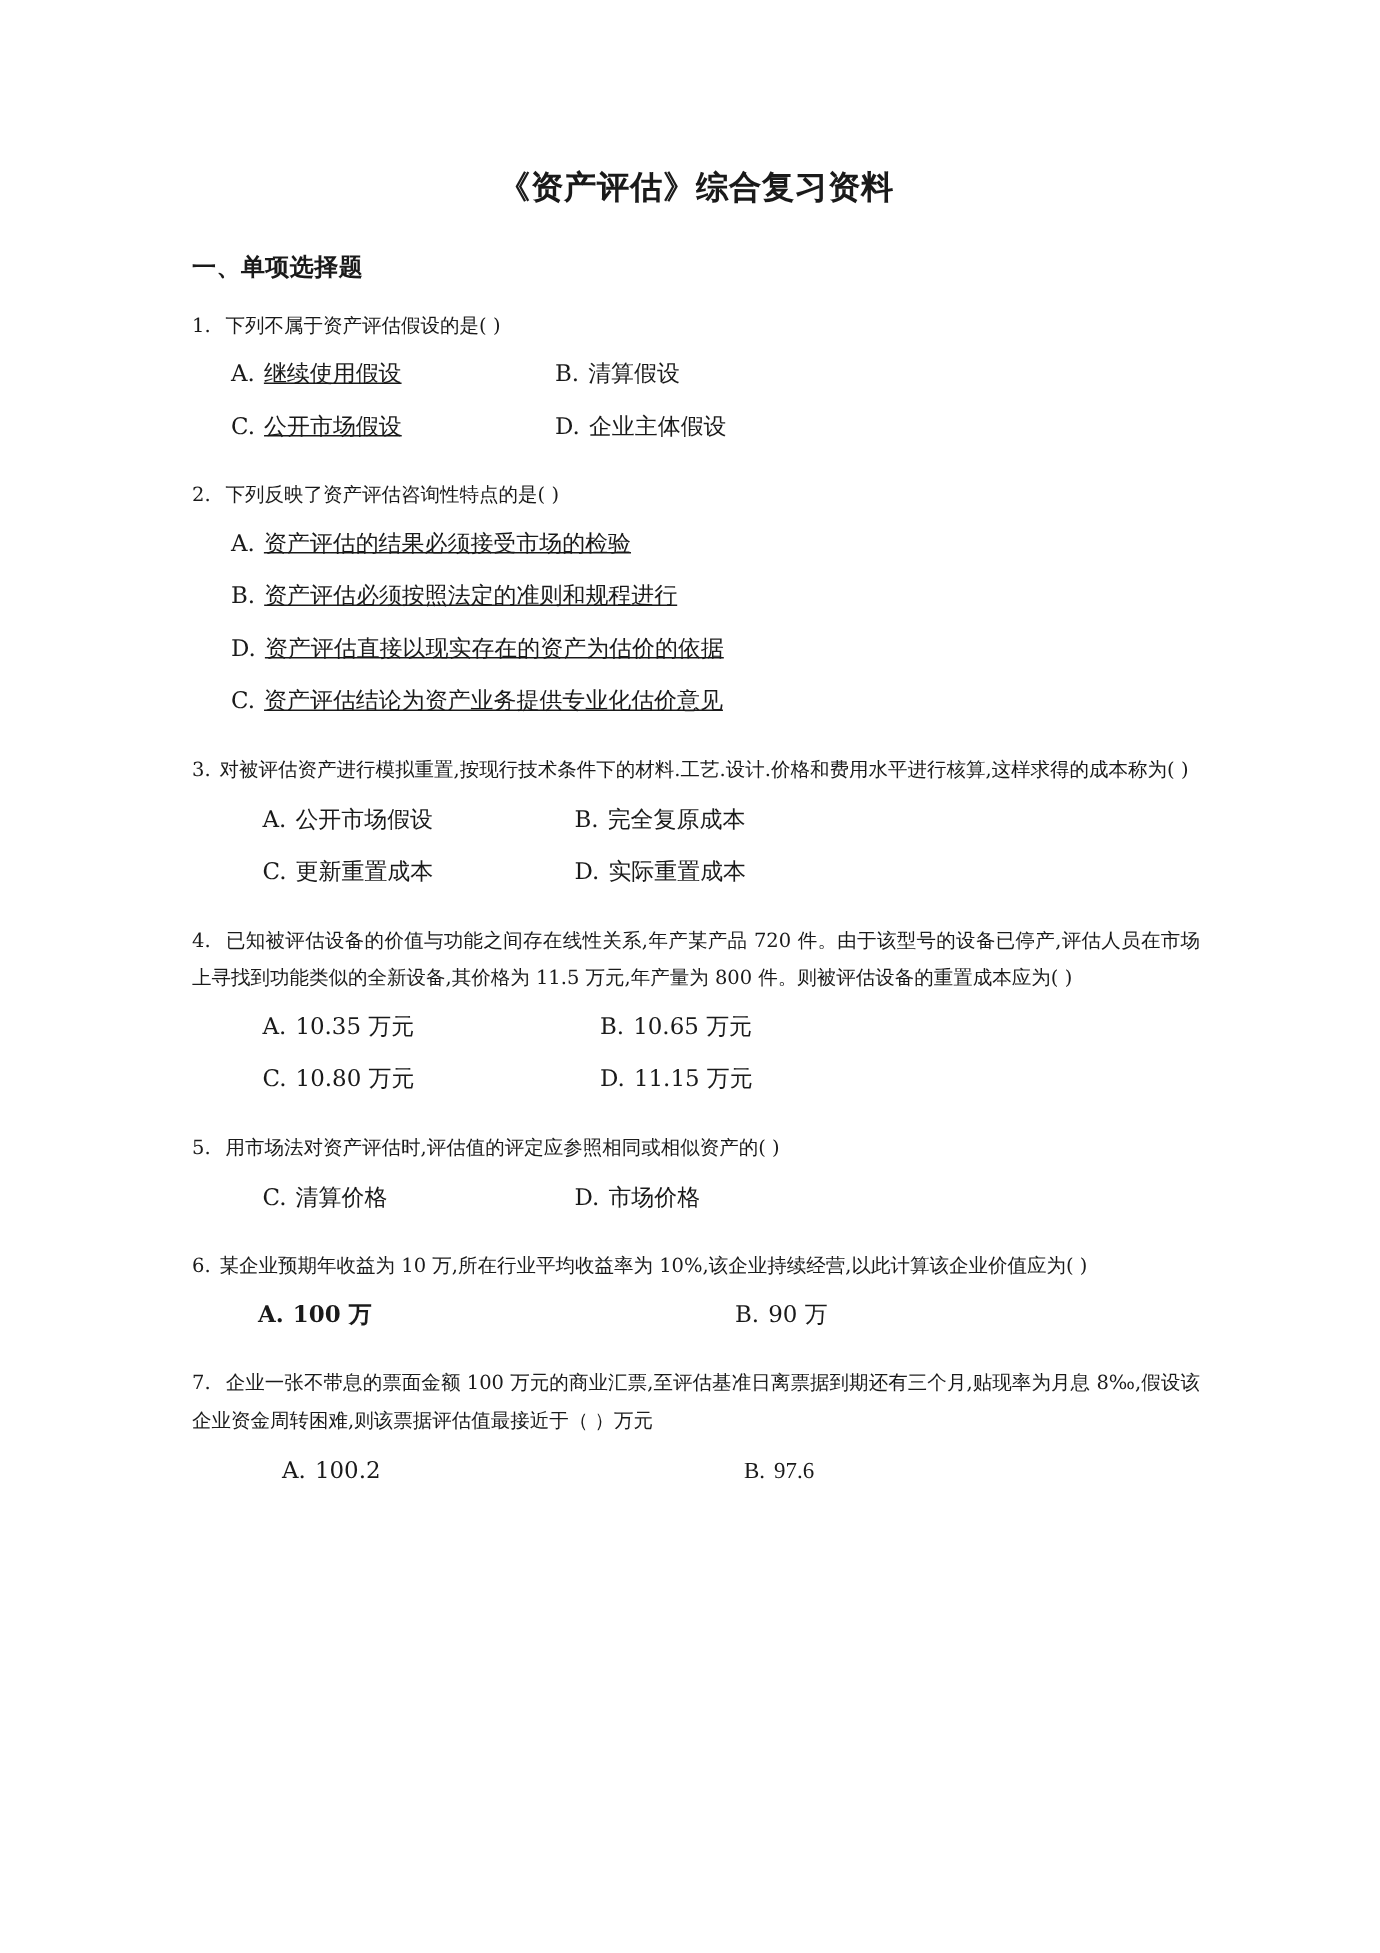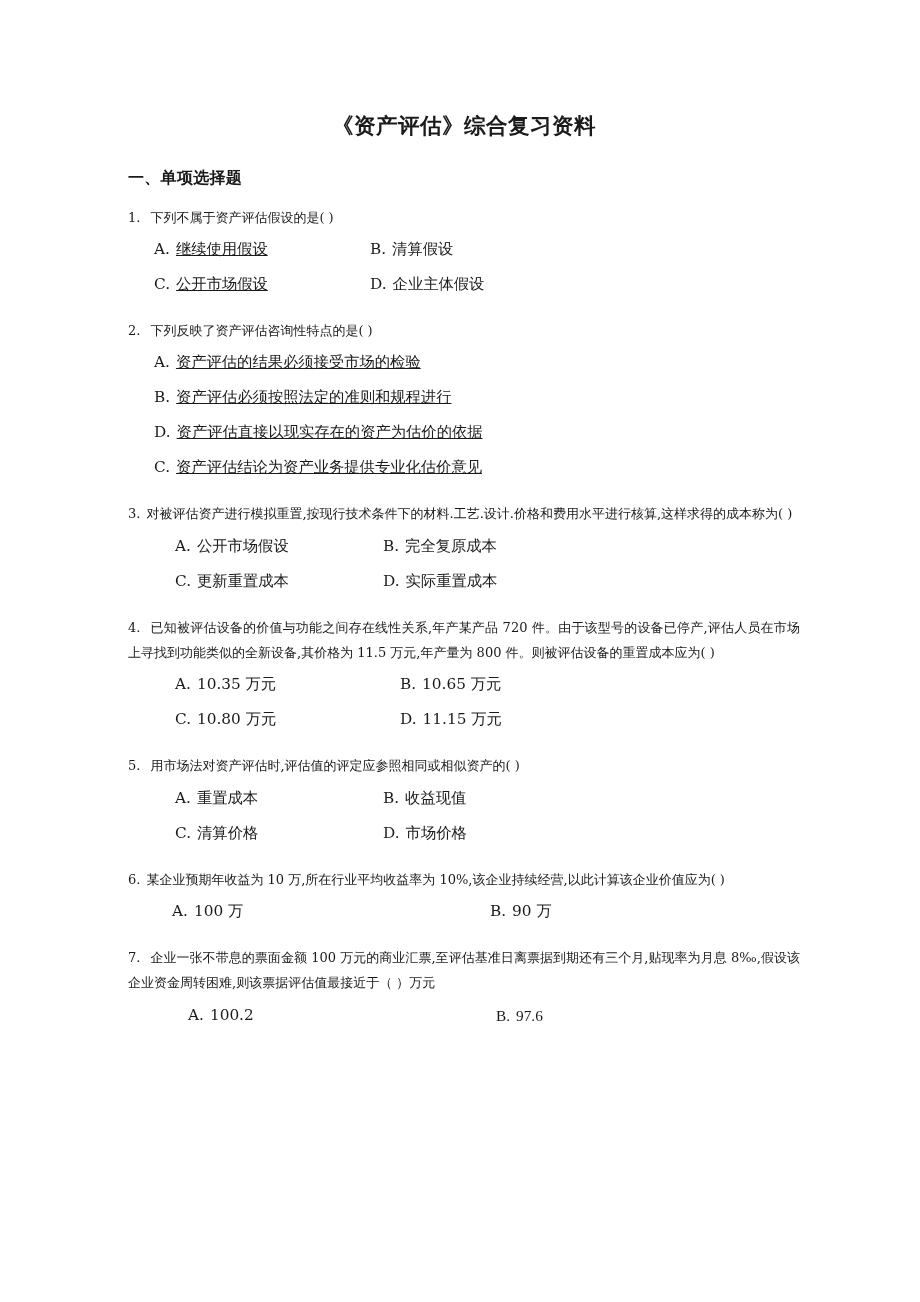--- a/index.html
+++ b/index.html
@@ -92,21 +92,21 @@
 
   
   .cols-b .opt.col1 { left: 47px; }
   .cols-b .opt.col2 { left: 255px; }
 
   
   .cols-c .opt.col1 { left: 47px; }
   .cols-c .opt.col2 { left: 272px; }
 
   
-  .cols-d .opt.col1 { left: 44px; }
+  .cols-d .opt.col1 { left: 44px; font-weight: bold; }
   .cols-d .opt.col2 { left: 362px; }
 
   .cols-e .opt.col1 { left: 60px; }
   .cols-e .opt.col2 { left: 368px; font-family: Liberation Serif, serif; }
 
   .gap-sm { display: inline-block; width: 6px; }
   .gap-md { display: inline-block; width: 10px; }
 </style>
 </head>
 <body>
@@ -185,24 +185,20 @@
         </div>
       </div>
     </div>
 
     <div class="question">
       <div class="q-stem">
         <span class="q-num">5.</span><span class="gap-md"></span><span>用市场法对资产评估时,评估值的评定应参照相同或相似资产的(               )</span>
       </div>
       <div class="opt-rows cols-b">
         <div class="opt-row">
-          <span class="opt col1"><span class="opt-letter">A.</span><span class="gap-sm"></span><span class="opt-text">重置成本</span></span>
-          <span class="opt col2"><span class="opt-letter">B.</span><span class="gap-sm"></span><span class="opt-text">收益现值</span></span>
-        </div>
-        <div class="opt-row">
           <span class="opt col1"><span class="opt-letter">C.</span><span class="gap-sm"></span><span class="opt-text">清算价格</span></span>
           <span class="opt col2"><span class="opt-letter">D.</span><span class="gap-sm"></span><span class="opt-text">市场价格</span></span>
         </div>
       </div>
     </div>
 
     <div class="question">
       <div class="q-stem">
         <span class="q-num">6.</span><span class="gap-sm"></span><span>某企业预期年收益为 10 万,所在行业平均收益率为 10%,该企业持续经营,以此计算该企业价值应为(   )</span>
       </div>

